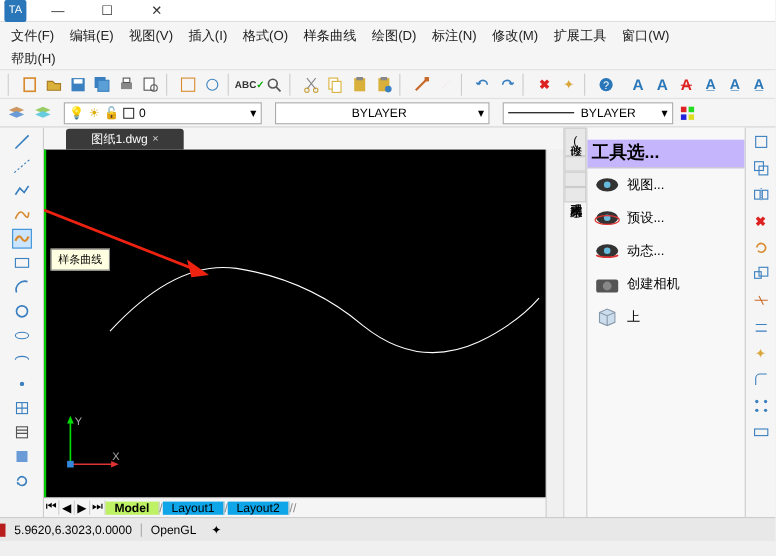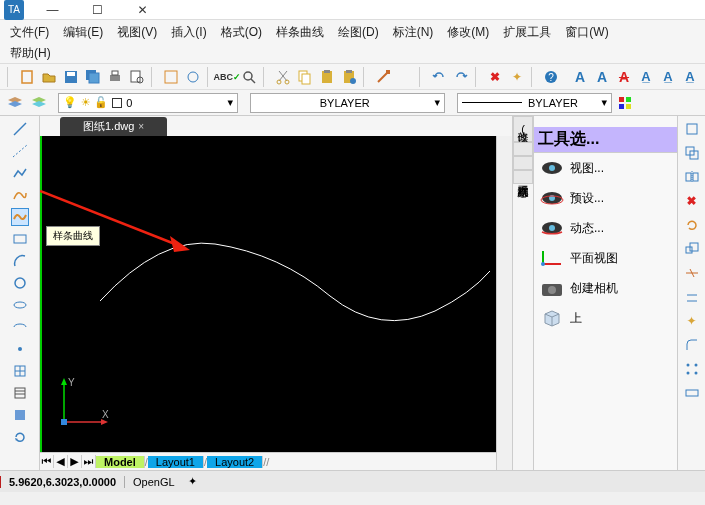--- a/index.html
+++ b/index.html
@@ -56,21 +56,21 @@
   .toolpanel-title { background: #c4b5fd; padding: 2px 4px; font-weight: bold; font-size: 16px; border-bottom: 1px solid #ccc; margin-top: 11px; }
   .toolpanel-item { display: flex; align-items: center; padding: 4px 4px; gap: 4px; font-size: 12px; }
   .toolpanel-item .picon { width: 28px; height: 22px; display: flex; align-items: center; justify-content: center; }
   
   .far-right { width: 28px; background: #f5f5f5; border-left: 1px solid #ccc; display: flex; flex-direction: column; align-items: center; padding-top: 4px; gap: 6px; }
   .far-right .rtool { width: 18px; height: 18px; display: flex; align-items: center; justify-content: center; }
   
   
   .statusbar { height: 22px; background: #e8e8e8; border-top: 1px solid #ccc; display: flex; align-items: center; font-size: 11px; }
   .statusbar .status-text { flex: 1; padding: 0 6px; color: #333; }
-  .statusbar .coords { padding: 0 8px; border-left: 1px solid #b91c1c; border-right: 1px solid #aaa; font-weight: bold; }
+  .statusbar .coords { padding: 0 8px; border-left: 5px solid #b91c1c; border-right: 1px solid #aaa; }
   .statusbar .renderer { padding: 0 8px; }
   .statusbar .corner { width: 20px; text-align: center; }
 
   
   .tooltip { position: absolute; background: #ffffe1; border: 1px solid #888; padding: 2px 6px; font-size: 10px; z-index: 100; }
   
   
   .arrow-svg { position: absolute; top: 0; left: 0; pointer-events: none; z-index: 50; }
 
   
@@ -452,30 +452,20 @@
                 <ellipse cx="13" cy="10" rx="10" ry="6" fill="#333"></ellipse>
                 <circle cx="13" cy="10" r="3" fill="#6bd"></circle>
                 <path d="M3 14a12 4 0 0 0 20 0" fill="none" stroke="#d33" stroke-width="1.5"></path>
               </svg>
             </div>
             <span>动态...</span>
           </div>
           <div class="toolpanel-item">
             <div class="picon">
               <svg width="26" height="20">
-                <line x1="4" y1="16" x2="4" y2="3" stroke="#0b0" stroke-width="2"></line>
-                <line x1="4" y1="16" x2="22" y2="16" stroke="#d22" stroke-width="2"></line>
-                <circle cx="4" cy="16" r="2" fill="#38d"></circle>
-              </svg>
-            </div>
-            <span>平面视图</span>
-          </div>
-          <div class="toolpanel-item">
-            <div class="picon">
-              <svg width="26" height="20">
                 <rect x="3" y="6" width="20" height="12" rx="2" fill="#555"></rect>
                 <circle cx="13" cy="12" r="4" fill="#888"></circle>
               </svg>
             </div>
             <span>创建相机</span>
           </div>
           <div class="toolpanel-item">
             <div class="picon">
               <svg width="26" height="20">
                 <path d="M6 6l7-3 7 3v9l-7 3-7-3z" fill="#cde" stroke="#89a"></path>

